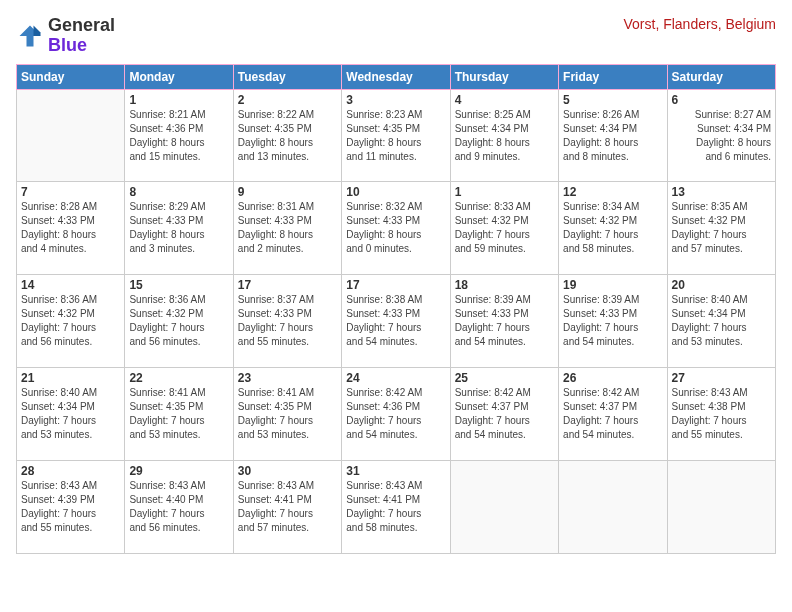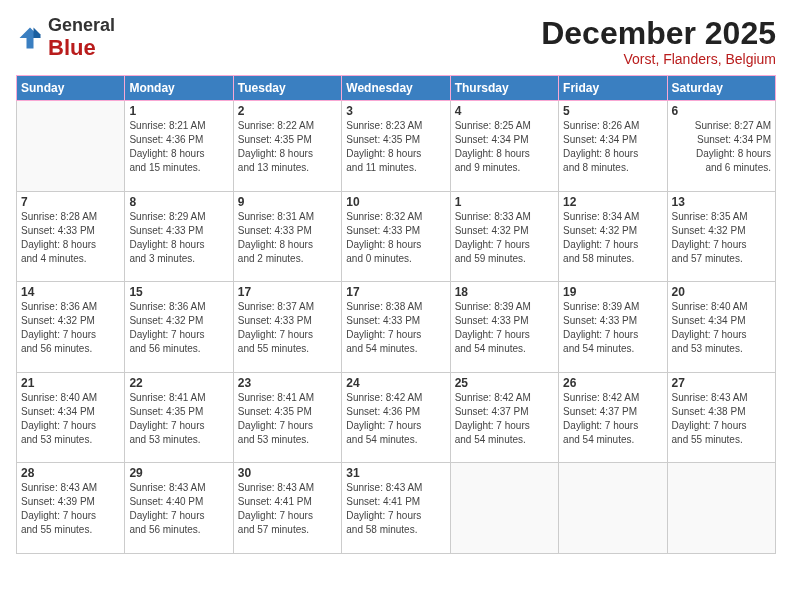--- a/index.html
+++ b/index.html
@@ -31,23 +31,23 @@
       display: flex;
       flex-direction: column;
       line-height: 1.1;
     }
     .logo-general {
       font-size: 18px;
       font-weight: bold;
       color: #333;
     }
     .logo-blue {
-      font-size: 22px;
-      font-weight: bold;
-      color: #b91c1c;
+      font-size: 18px;
+      font-weight: bold;
+      color: #6d28d9;
     }
     .logo-icon {
       width: 28px;
       height: 28px;
       margin-right: 4px;
     }
     .title-block {
       text-align: right;
     }
     .month-title {
@@ -107,21 +107,20 @@
       <svg class="logo-icon" viewBox="0 0 32 32" xmlns="http://www.w3.org/2000/svg">
         <polygon points="16,4 28,16 20,16 20,28 12,28 12,16 4,16" fill="#3a7fc1"></polygon>
         <polygon points="20,4 28,12 28,16 20,16" fill="#1a5fa0"></polygon>
       </svg>
       <div class="logo-text">
         <span class="logo-general">General</span>
         <span class="logo-blue">Blue</span>
       </div>
     </div>
     <div class="title-block">
-      <div class="month-title">December 2025</div>
       <div class="subtitle">Vorst, Flanders, Belgium</div>
     </div>
   </div>
 
   <table class="calendar">
     <thead>
       <tr>
       <th>Sunday</th>
           <th>Monday</th>
           <th>Tuesday</th>

